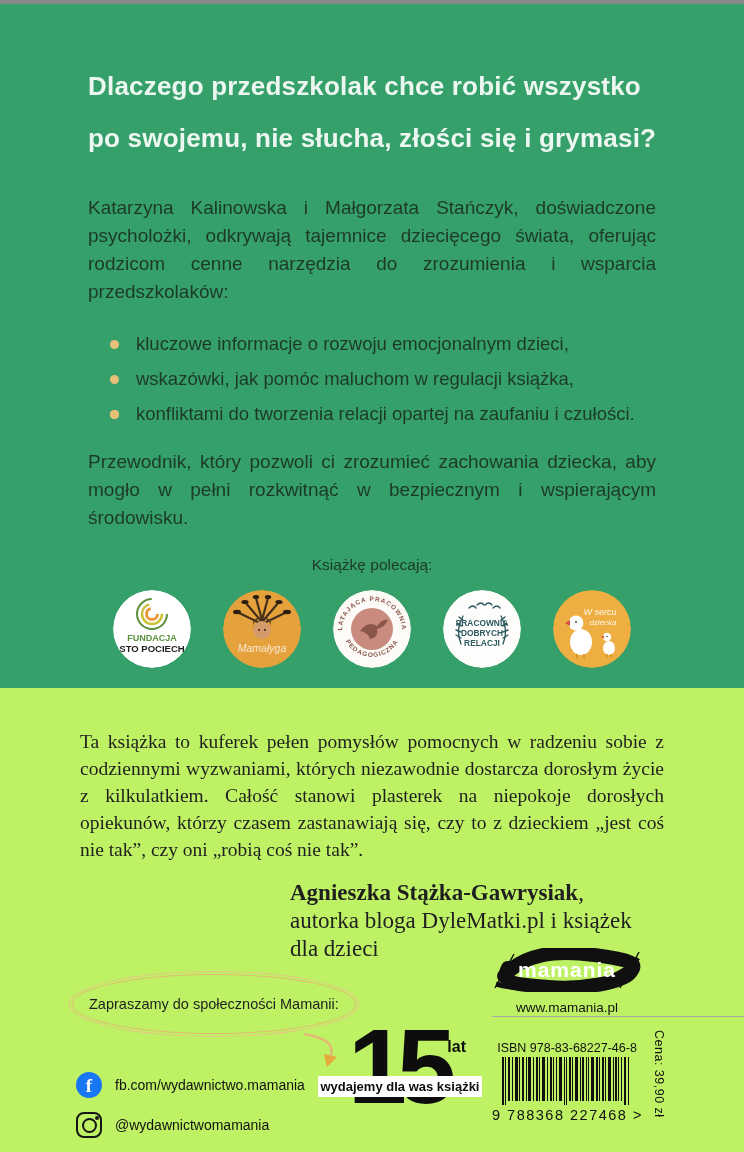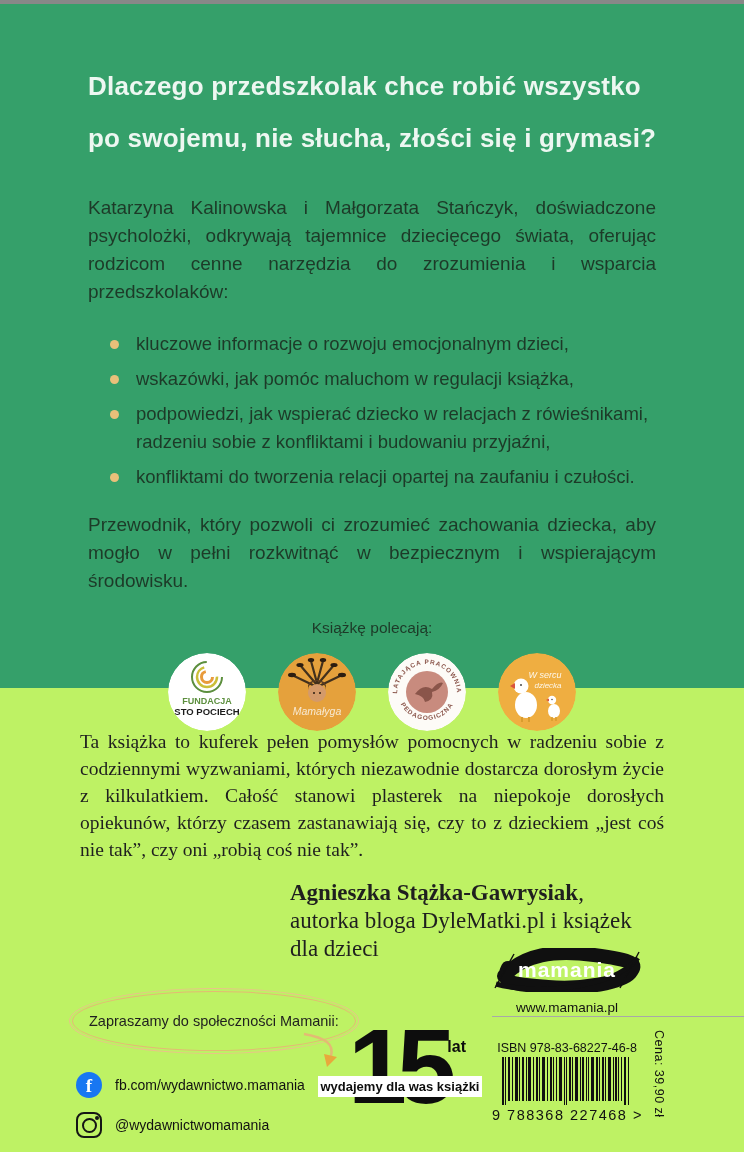--- a/index.html
+++ b/index.html
@@ -46,21 +46,21 @@
     text-align:justify;
   }
   .attribution{
     margin:16px 88px 0 290px;font-size:23px;line-height:28px;
     color:#1f1f1f;
   }
   .attribution b{font-weight:700;}
   
   .footer{position:absolute;left:0;top:942px;width:744px;height:210px;}
   .badge{
-    position:absolute;left:72px;top:45px;display:inline-block;
+    position:absolute;left:72px;top:28px;display:inline-block;
     border:1.5px solid #e3ba74;border-radius:50%;padding:21px 16px;
     font-size:14.5px;color:#1f1f1f;white-space:nowrap;
   }
   .badge::before{
     content:"";position:absolute;inset:-4px;border:1px solid #e8c389;border-radius:50%;
   }
   .badge-arrow{position:absolute;left:300px;top:86px;}
   .social-row{
     position:absolute;left:76px;display:flex;align-items:center;gap:13px;
     font-size:14px;color:#111;
@@ -125,21 +125,20 @@
       <li>
         <span class="dot"></span>
         <span>kluczowe informacje o rozwoju emocjonalnym dzieci,</span>
       </li>
       <li>
         <span class="dot"></span>
         <span>wskazówki, jak pomóc maluchom w regulacji książka,</span>
       </li>
       <li>
         <span class="dot"></span>
-        <span>podpowiedzi, jak wspierać dziecko w relacjach z rówieśnikami, radzeniu sobie z konfliktami i budowaniu przyjaźni,</span>
       </li>
       <li>
         <span class="dot"></span>
         <span>konfliktami do tworzenia relacji opartej na zaufaniu i czułości.</span>
       </li>
     </ul>
 
     <p class="outro">Przewodnik, który pozwoli ci zrozumieć zachowania dziecka, aby mogło w pełni rozkwitnąć w bezpiecznym i wspierającym środowisku.</p>
 
     <div class="endorse-label">Książkę polecają:</div>
@@ -195,20 +194,35 @@
           <path d="M27 41 q8 -11 17 -5 q7 -8 11 -6 q-3 7 -11 9 q2 8 -7 10 q-1 -6 -10 -8 z" fill="#8a554a"></path>
           <text font-size="6.4" font-weight="bold" letter-spacing="1" fill="#8a554a">
             <textPath href="#arcTop" startOffset="50%" text-anchor="middle">LATAJĄCA PRACOWNIA</textPath>
           </text>
           <text font-size="6.4" font-weight="bold" letter-spacing="1" fill="#8a554a">
             <textPath href="#arcBot" startOffset="50%" text-anchor="middle">PEDAGOGICZNA</textPath>
           </text>
         </svg>
       </div>
 
+      <div class="logo-circle">
+        <svg width="78" height="78" viewBox="0 0 78 78">
+          <circle cx="39" cy="39" r="39" fill="#fdfdfb"></circle>
+          <g stroke="#2e5a60" stroke-width="1.4" fill="none" stroke-linecap="round">
+            <path d="M18 54 Q12 40 20 26"></path>
+            <path d="M18 48 l-5 -3 M18 42 l-5 -2 M19 36 l-5 -2 M20 30 l-4 -3"></path>
+            <path d="M60 54 Q66 40 58 26"></path>
+            <path d="M60 48 l5 -3 M60 42 l5 -2 M59 36 l5 -2 M58 30 l4 -3"></path>
+            <path d="M26 18 q4 -4 7 0 M34 15 q4 -4 7 0 M42 15 q4 -4 7 0 M50 18 q4 -4 7 0"></path>
+          </g>
+          <text x="39" y="36" text-anchor="middle" font-size="8.4" font-weight="bold" fill="#2e5a60">PRACOWNIA</text>
+          <text x="39" y="46" text-anchor="middle" font-size="8.4" font-weight="bold" fill="#2e5a60">DOBRYCH</text>
+          <text x="39" y="56" text-anchor="middle" font-size="8.4" font-weight="bold" fill="#2e5a60">RELACJI</text>
+        </svg>
+      </div>
 
       <div class="logo-circle">
         <svg width="78" height="78" viewBox="0 0 78 78">
           <circle cx="39" cy="39" r="39" fill="#efae41"></circle>
           <text x="47" y="25" text-anchor="middle" font-size="9" fill="#fdf7ea" font-family="Liberation Serif, serif" font-style="italic">W sercu</text>
           <text x="50" y="35" text-anchor="middle" font-size="8" fill="#fdf7ea" font-family="Liberation Serif, serif" font-style="italic">dziecka</text>
           <ellipse cx="28" cy="52" rx="11" ry="13" fill="#ffffff"></ellipse>
           <circle cx="23" cy="33" r="7.5" fill="#ffffff"></circle>
           <polygon points="12,33 17,30 17,36" fill="#d9543f"></polygon>
           <circle cx="23" cy="32" r="1.1" fill="#555"></circle>

